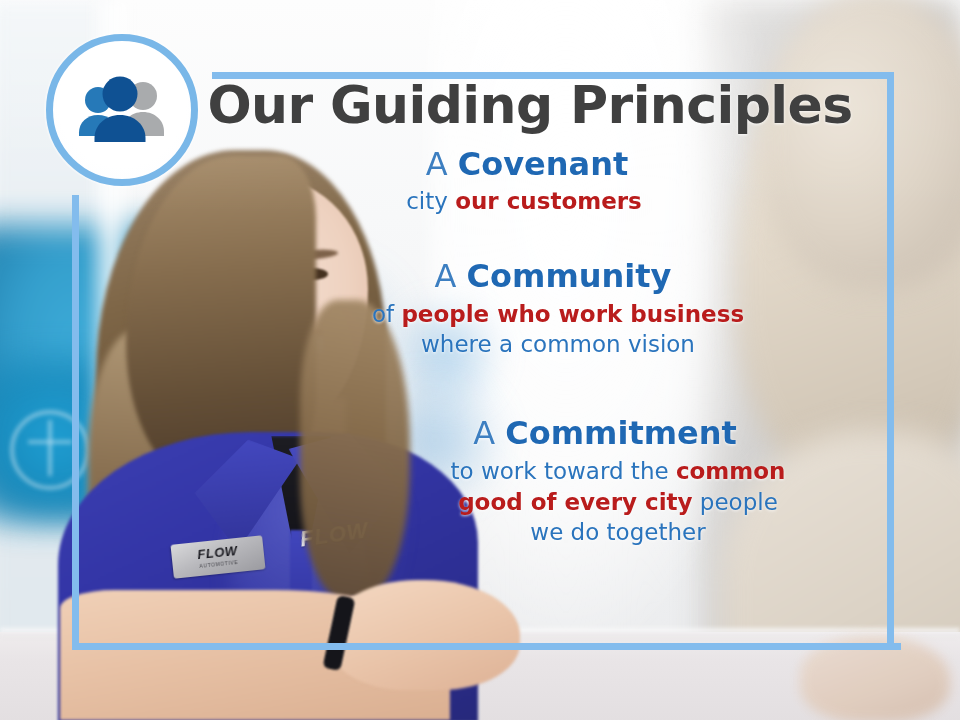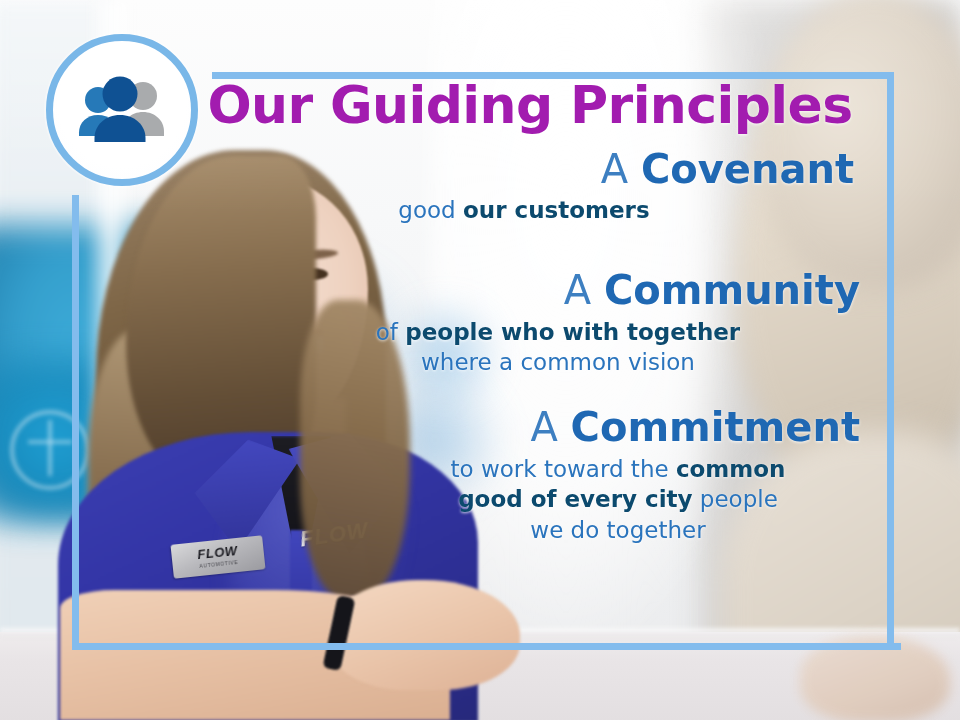--- a/index.html
+++ b/index.html
@@ -319,52 +319,51 @@
   
   .textwrap{
     position:absolute;left:200px;top:78px;width:660px;
     text-align:center;
   }
   .title{
     font-family:"DejaVu Sans",sans-serif;
     font-weight:bold;
     font-size:52px;
     line-height:1.05;
-    color:#a21caf;
+    color:#404040;
     letter-spacing:-.6px;
     margin:0 0 14px 0;
     text-shadow:0 1px 3px rgba(255,255,255,.85);
   }
   .principle{margin-top:14px;}
   .p-head{
     font-family:"DejaVu Sans",sans-serif;
-    font-size:40px;line-height:1.12;
+    font-size:32px;line-height:1.12;
     color:#2a74bd;
     text-shadow:0 1px 3px rgba(255,255,255,.8);
     white-space:nowrap;
-    text-align:right;
   }
   .p-head .lead{font-weight:normal;color:#3d7fc1;}
   .p-head .word{font-weight:bold;color:#1f68b3;}
   .p-sub{
     font-family:"DejaVu Sans",sans-serif;
     font-size:23px;line-height:1.32;
     color:#2a74bd;
     margin-top:4px;
     text-shadow:0 1px 3px rgba(255,255,255,.8);
   }
-  .p-sub b{font-weight:bold;color:#0c4a6e;}
+  .p-sub b{font-weight:bold;color:#b91c1c;}
 
   
   .pr1 .p-head{padding-right:6px;}
   .pr1 .p-sub{padding-right:12px;}
   .pr2{margin-top:42px;}
   .pr2 .p-head{padding-left:46px;}
   .pr2 .p-sub{padding-left:56px;}
-  .pr3{margin-top:28px;}
+  .pr3{margin-top:57px;}
   .pr3 .p-head{padding-left:150px;}
   .pr3 .p-sub{padding-left:176px;}
 </style>
 </head>
 <body>
 
 <div id="stage">
 
   <div class="photo">
     <div class="bg-base"></div>
@@ -443,31 +442,31 @@
   <div class="textwrap">
 
     <h1 class="title">Our Guiding Principles</h1>
 
     <div class="principle pr1">
       <div class="p-head">
         <span class="lead">A</span>
         <span class="word">Covenant</span>
       </div>
       <div class="p-sub">
-        <span>good </span><b>our customers</b>
+        <span>city </span><b>our customers</b>
       </div>
     </div>
 
     <div class="principle pr2">
       <div class="p-head">
         <span class="lead">A</span>
         <span class="word">Community</span>
       </div>
       <div class="p-sub">
-        <span>of </span><b>people who with together</b><br>
+        <span>of </span><b>people who work business</b><br>
         <span>where a common vision</span>
       </div>
     </div>
 
     <div class="principle pr3">
       <div class="p-head">
         <span class="lead">A</span>
         <span class="word">Commitment</span>
       </div>
       <div class="p-sub">

